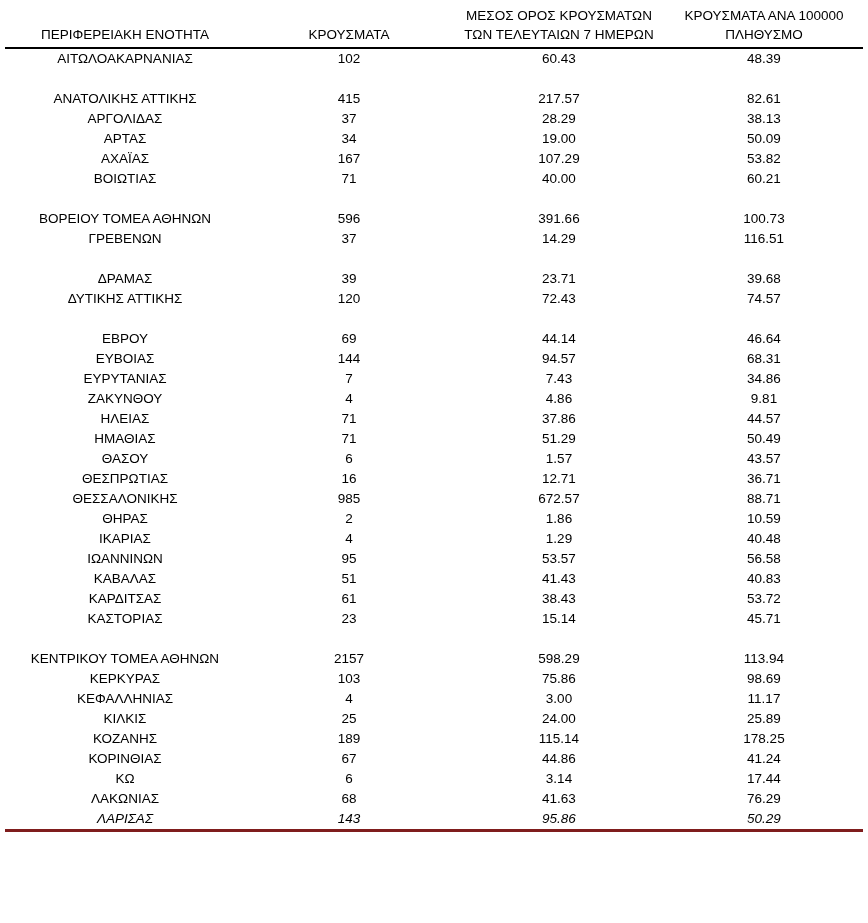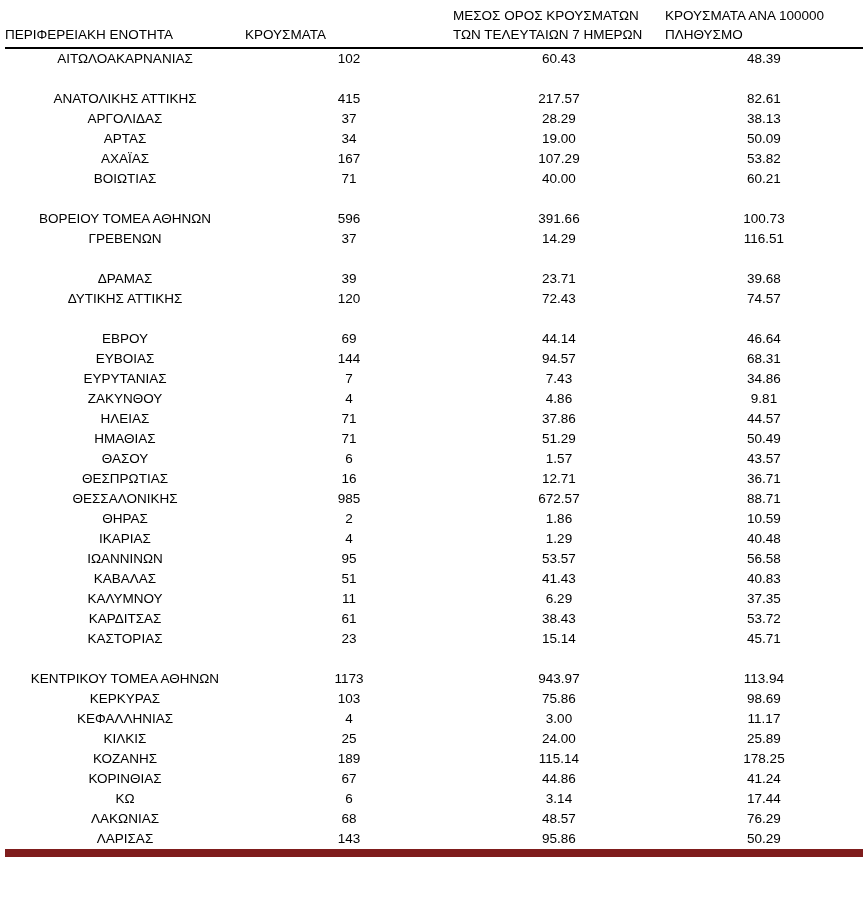--- a/index.html
+++ b/index.html
@@ -24,37 +24,38 @@
   }
   col.c1 { width: 240px; }
   col.c2 { width: 208px; }
   col.c3 { width: 212px; }
   col.c4 { width: 198px; }
   thead th {
     font-weight: normal;
     font-size: 13.5px;
     line-height: 19px;
     vertical-align: bottom;
-    text-align: left;
+    text-align: center;
     padding: 4px 0 3px 0;
     height: 40px;
     border-bottom: 2.5px solid #000000;
     white-space: nowrap;
   }
   tbody td {
     font-size: 13.5px;
     line-height: 20px;
     height: 20px;
     padding: 0;
     text-align: center;
     white-space: nowrap;
     overflow: hidden;
   }
   tbody tr:last-child td {
-    border-bottom: 8px solid #7f1d1d;
+    border-bottom: 3px solid #7f1d1d;
+    font-style: italic;
   }
 </style>
 </head>
 <body>
 
 <div class="page">
   <table class="cases-table">
     <colgroup>
       <col class="c1">
         <col class="c2">
@@ -236,47 +237,41 @@
           <td>53.57</td>
           <td>56.58</td>
         </tr>
         <tr>
           <td>ΚΑΒΑΛΑΣ</td>
           <td>51</td>
           <td>41.43</td>
           <td>40.83</td>
         </tr>
         <tr>
-          <td>ΚΑΛΥΜΝΟΥ</td>
-          <td>11</td>
-          <td>6.29</td>
-          <td>37.35</td>
-        </tr>
-        <tr>
           <td>ΚΑΡΔΙΤΣΑΣ</td>
           <td>61</td>
           <td>38.43</td>
           <td>53.72</td>
         </tr>
         <tr>
           <td>ΚΑΣΤΟΡΙΑΣ</td>
           <td>23</td>
           <td>15.14</td>
           <td>45.71</td>
         </tr>
         <tr>
           <td></td>
           <td></td>
           <td></td>
           <td></td>
         </tr>
         <tr>
           <td>ΚΕΝΤΡΙΚΟΥ ΤΟΜΕΑ ΑΘΗΝΩΝ</td>
-          <td>1173</td>
-          <td>943.97</td>
+          <td>2157</td>
+          <td>598.29</td>
           <td>113.94</td>
         </tr>
         <tr>
           <td>ΚΕΡΚΥΡΑΣ</td>
           <td>103</td>
           <td>75.86</td>
           <td>98.69</td>
         </tr>
         <tr>
           <td>ΚΕΦΑΛΛΗΝΙΑΣ</td>
@@ -304,21 +299,21 @@
         </tr>
         <tr>
           <td>ΚΩ</td>
           <td>6</td>
           <td>3.14</td>
           <td>17.44</td>
         </tr>
         <tr>
           <td>ΛΑΚΩΝΙΑΣ</td>
           <td>68</td>
-          <td>48.57</td>
+          <td>41.63</td>
           <td>76.29</td>
         </tr>
         <tr>
           <td>ΛΑΡΙΣΑΣ</td>
           <td>143</td>
           <td>95.86</td>
           <td>50.29</td>
         </tr>
       </tbody>
   </table>

